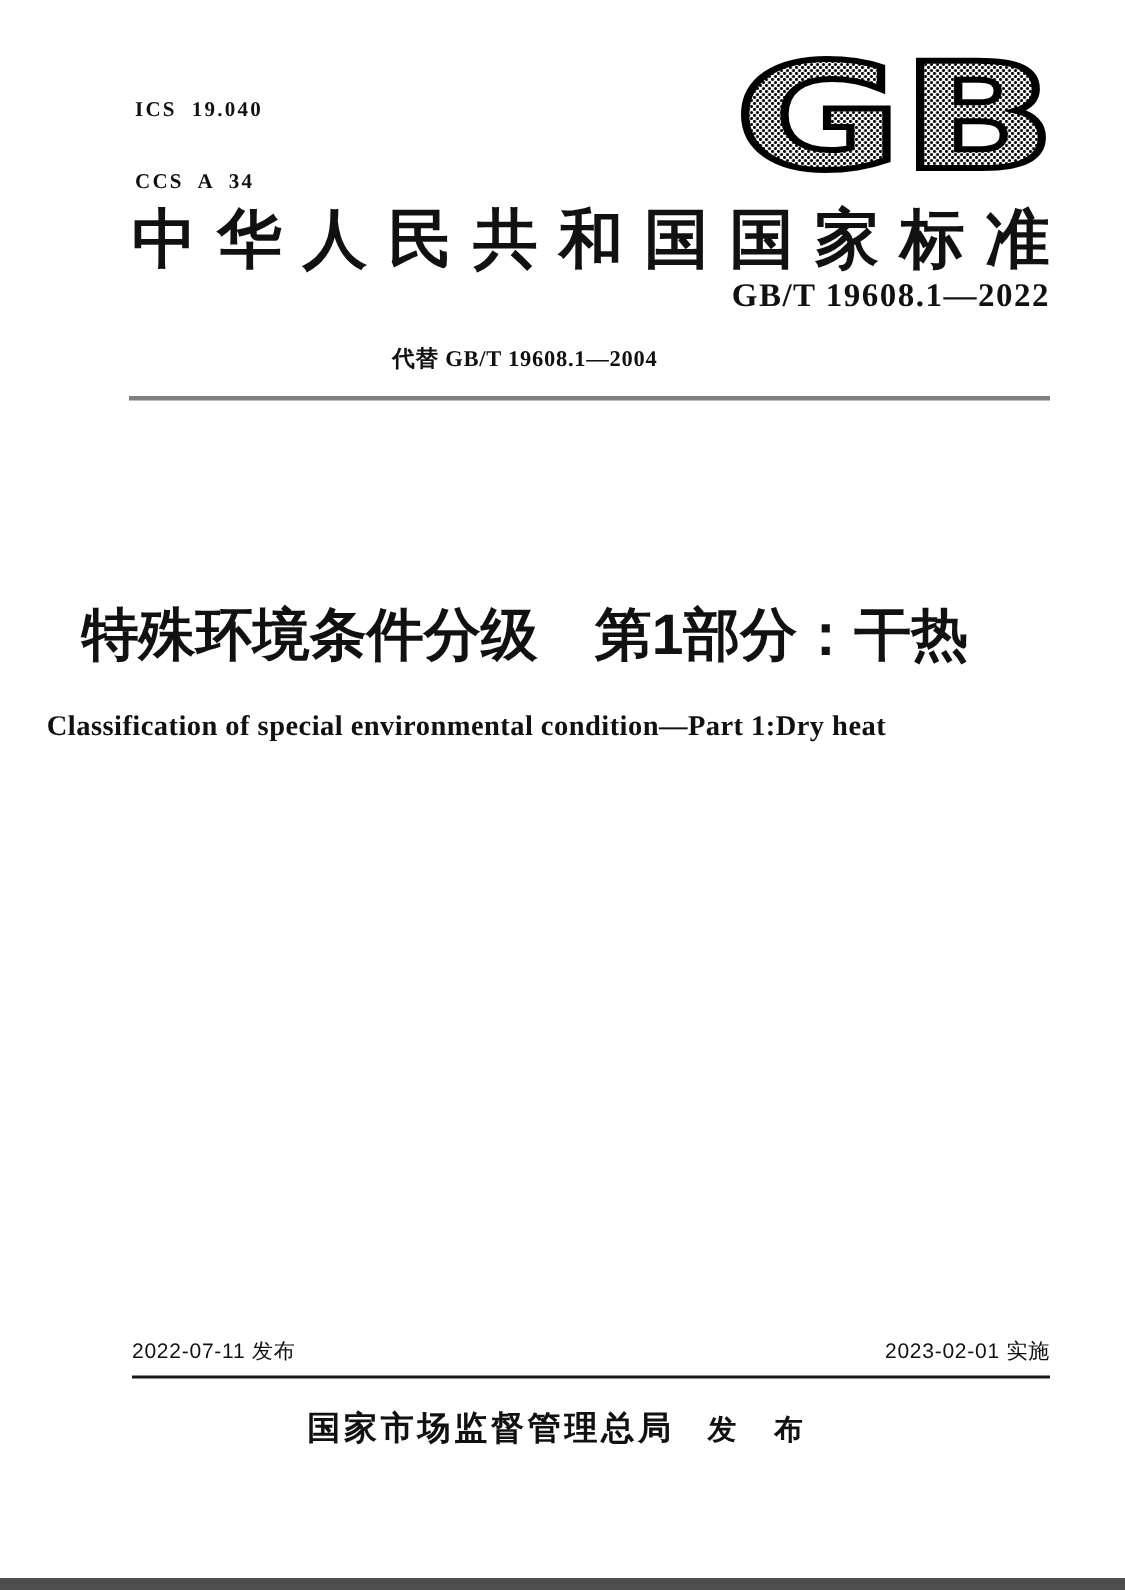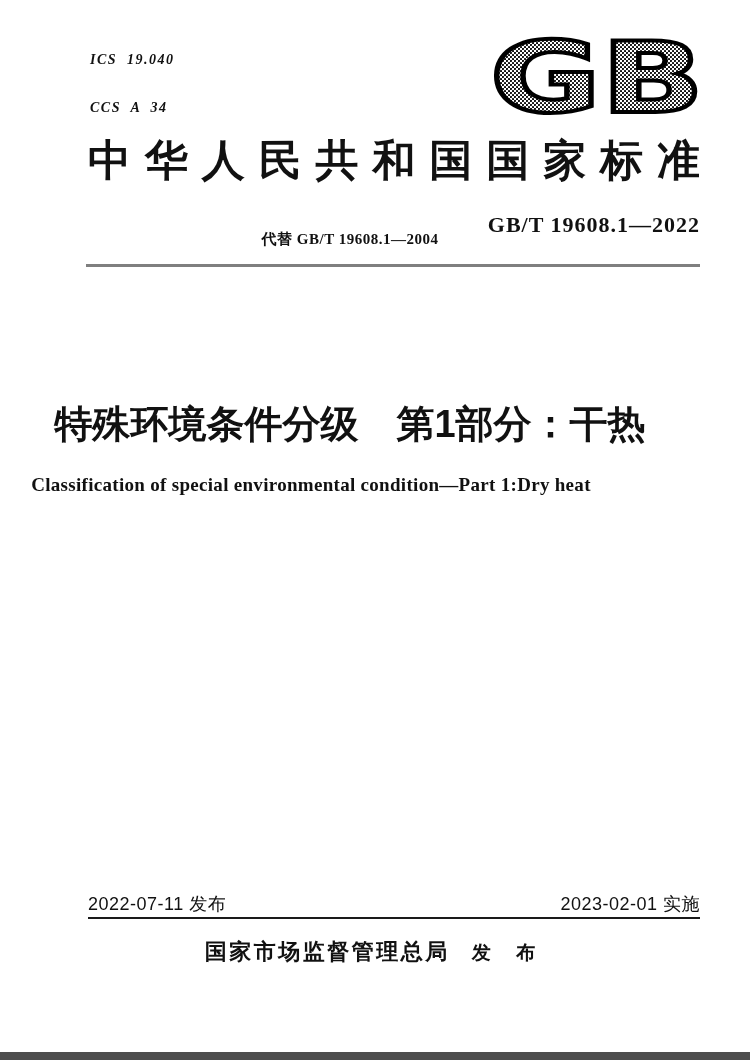--- a/index.html
+++ b/index.html
@@ -13,28 +13,27 @@
     height: 1060px;
     margin: 0 auto;
     background: #ffffff;
     overflow: hidden;
     color: #111;
   }
   
   .meta {
     position: absolute;
     left: 90px;
-    top: 20px;
+    top: 34px;
     font-family: "Liberation Serif", "DejaVu Serif", serif;
     font-weight: bold;
     font-size: 14px;
     letter-spacing: 1.5px;
     line-height: 16px;
     white-space: pre;
-    font-style: italic;
   }
   
   .logo {
     position: absolute;
     left: 486px;
     top: 32px;
     width: 222px;
     height: 92px;
   }
   
@@ -48,21 +47,21 @@
     font-family: "Liberation Serif", "DejaVu Serif", serif;
     font-weight: bold;
     font-size: 43px;
     line-height: 48px;
     white-space: nowrap;
   }
   .std-num {
     position: absolute;
     left: 0;
     right: 50px;
-    top: 212px;
+    top: 184px;
     text-align: right;
     font-family: "Liberation Serif", "DejaVu Serif", serif;
     font-weight: bold;
     font-size: 22px;
     letter-spacing: 1px;
   }
   .replaces {
     position: absolute;
     left: 0;
     right: 50px;
@@ -106,21 +105,21 @@
     letter-spacing: 0.3px;
   }
   .dates {
     position: absolute;
     left: 88px;
     right: 50px;
     top: 892px;
     display: flex;
     justify-content: space-between;
     font-family: "Liberation Sans", "DejaVu Sans", sans-serif;
-    font-size: 18px;
+    font-size: 14px;
     letter-spacing: 0.5px;
     align-items: flex-end;
   }
   .rule-black {
     position: absolute;
     left: 88px;
     right: 50px;
     top: 917px;
     height: 2px;
   }

